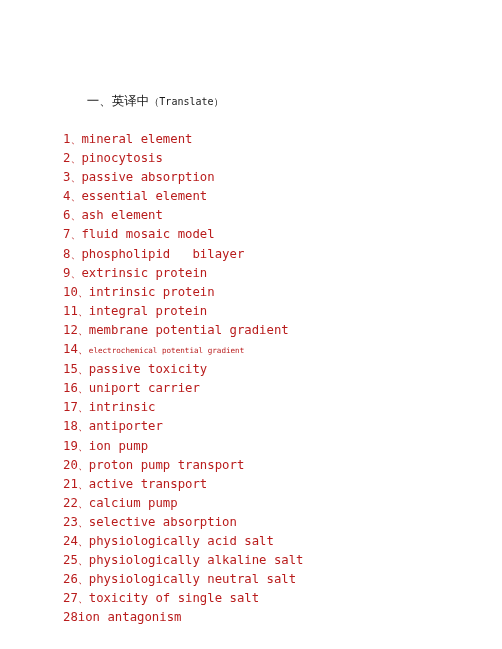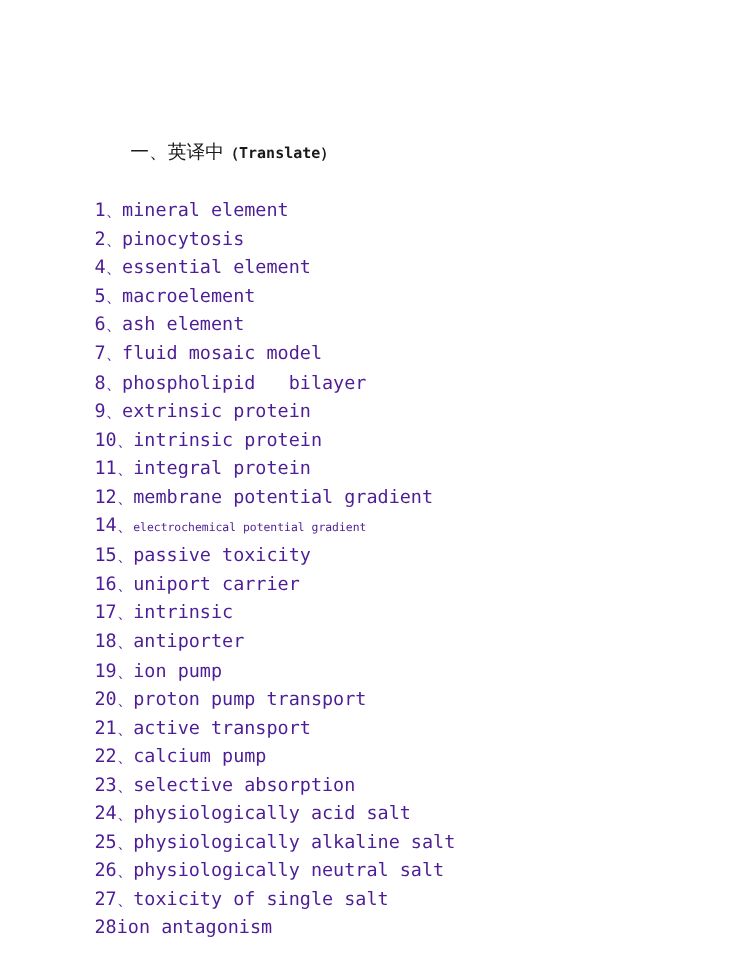--- a/index.html
+++ b/index.html
@@ -38,32 +38,31 @@
     margin-bottom: 0px;
     letter-spacing: 0px;
   }
   .section-heading .cjk {
     font-family: "DejaVu Sans", "Liberation Sans", sans-serif;
     font-size: 12.5px;
   }
   .section-heading .latin {
     font-family: "DejaVu Sans Mono", "Liberation Mono", monospace;
     font-size: 10px;
-    font-weight: bold;
   }
   .term-list {
     list-style: none;
     margin: 0;
     padding: 0;
   }
   .term-item {
     font-family: "DejaVu Sans Mono", "Liberation Mono", monospace;
     font-size: 12.3px;
     line-height: 19.1px;
-    color: #4c1d95;
+    color: #b91c1c;
     white-space: pre;
     letter-spacing: 0px;
   }
   .term-item .num {
     font-family: "DejaVu Sans Mono", "Liberation Mono", monospace;
   }
   .term-item .sep {
     font-family: "DejaVu Sans", "Liberation Sans", sans-serif;
     font-size: 11px;
   }
@@ -81,22 +80,22 @@
 <div class="page">
   <div class="content">
 
     <div class="section-heading">
       <span class="cjk">一、</span><span class="cjk">英译中</span><span class="latin">（Translate）</span>
     </div>
 
     <ol class="term-list">
         <li class="term-item"><span class="num">1</span><span class="sep">、</span><span class="term">mineral element</span></li>
         <li class="term-item"><span class="num">2</span><span class="sep">、</span><span class="term">pinocytosis</span></li>
+        <li class="term-item"><span class="num">3</span><span class="sep">、</span><span class="term">passive absorption</span></li>
         <li class="term-item"><span class="num">4</span><span class="sep">、</span><span class="term">essential element</span></li>
-        <li class="term-item"><span class="num">5</span><span class="sep">、</span><span class="term">macroelement</span></li>
         <li class="term-item"><span class="num">6</span><span class="sep">、</span><span class="term">ash element</span></li>
         <li class="term-item"><span class="num">7</span><span class="sep">、</span><span class="term">fluid mosaic model</span></li>
         <li class="term-item"><span class="num">8</span><span class="sep">、</span><span class="term">phospholipid   bilayer</span></li>
         <li class="term-item"><span class="num">9</span><span class="sep">、</span><span class="term">extrinsic protein</span></li>
         <li class="term-item"><span class="num">10</span><span class="sep">、</span><span class="term">intrinsic protein</span></li>
         <li class="term-item"><span class="num">11</span><span class="sep">、</span><span class="term">integral protein</span></li>
         <li class="term-item"><span class="num">12</span><span class="sep">、</span><span class="term">membrane potential gradient</span></li>
         <li class="term-item small"><span class="num">14</span><span class="sep">、</span><span class="term">electrochemical potential gradient</span></li>
         <li class="term-item"><span class="num">15</span><span class="sep">、</span><span class="term">passive toxicity</span></li>
         <li class="term-item"><span class="num">16</span><span class="sep">、</span><span class="term">uniport carrier</span></li>

